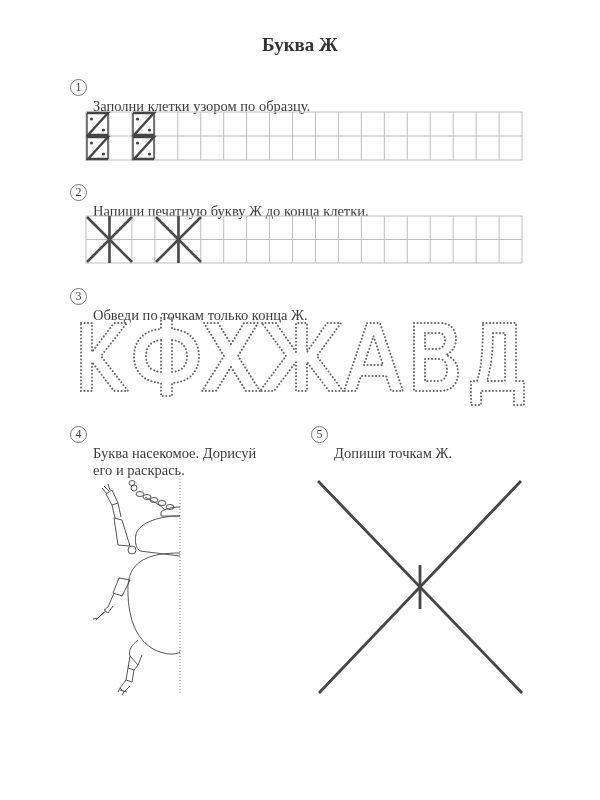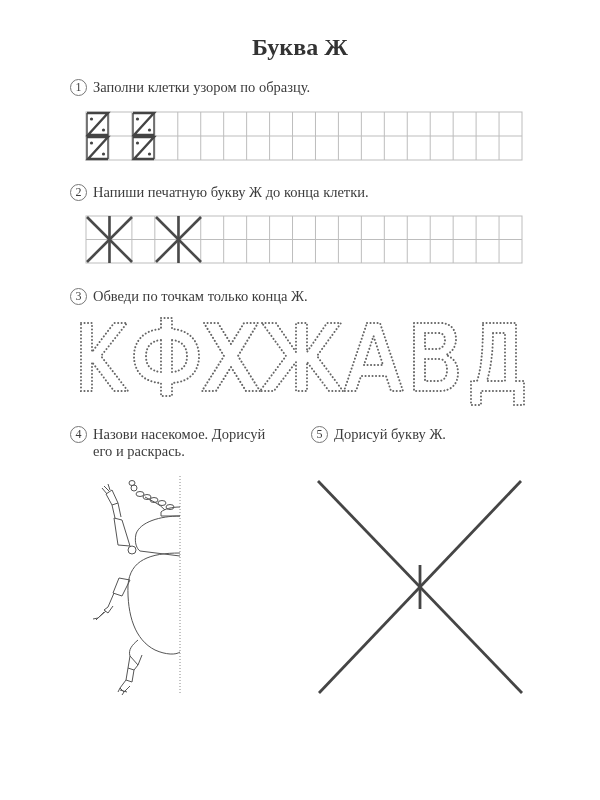--- a/index.html
+++ b/index.html
@@ -2,32 +2,32 @@
 <html><head>
 <meta charset="utf-8">
 <style>
   html, body { margin: 0; padding: 0; }
   body {
     width: 600px; height: 800px; background: #ffffff; position: relative; overflow: hidden;
     font-family: "DejaVu Serif", "Liberation Serif", serif; color: #3a3a3a;
   }
   .title {
     position: absolute; top: 34px; left: 0; width: 600px; text-align: center;
-    font-family: "Liberation Serif", serif; font-weight: bold; font-size: 24px; color: #333;
+    font-family: "Liberation Serif", serif; font-weight: bold; font-size: 19px; color: #333;
   }
   .task {
     position: absolute; display: flex; align-items: flex-start;
     font-family: "Liberation Serif", serif; font-size: 14.5px; color: #3c3c3c; line-height: 17px;
   }
   .num {
     width: 15px; height: 15px; border: 1px solid #777; border-radius: 50%;
     display: inline-flex; align-items: center; justify-content: center;
     font-size: 12px; margin-right: 6px; flex: 0 0 auto; margin-top: 0px;
   }
-  .task-text { white-space: pre-line; }
+  .task-text { white-space: pre-line; margin-top: 19px; }
   svg { position: absolute; }
 </style>
 </head>
 <body>
 
 <div class="title">Буква Ж</div>
 
 <div class="task" style="top:79px; left:70px;">
   <span class="num">1</span>
   <span class="task-text">Заполни клетки узором по образцу.</span>
@@ -167,27 +167,27 @@
   </g>
 
   <g>
     <path class="dot" d="M483,323 L516,323 L516,381 L524,381 L524,405 L514,405 L514,391 L481,391 L481,405 L471,405 L471,381 L477,381 C481,370 483,350 483,323 Z"></path>
     <path class="dot" d="M493,333 L505,333 L505,381 L487,381 C491,368 493,350 493,333 Z"></path>
   </g>
 </svg>
 
 <div class="task" style="top:426px; left:70px;">
   <span class="num">4</span>
-  <span class="task-text">Назови  насекомое.  Дорисуй
+  <span class="task-text">Буква  насекомое.  Дорисуй
 его и раскрась.</span>
 </div>
 
 <div class="task" style="top:426px; left:311px;">
   <span class="num">5</span>
-  <span class="task-text">Дорисуй букву Ж.</span>
+  <span class="task-text">Допиши точкам Ж.</span>
 </div>
 
 <svg style="left:0; top:0;" width="600" height="800" viewBox="0 0 600 800">
   <g fill="none" stroke="#555" stroke-width="1">
 
     <line x1="180" y1="476" x2="180" y2="693" stroke="#888" stroke-dasharray="1 2"></line>
 
     <path d="M180,507 C172,507 164,509 161,512 L161,516 L180,516"></path>
 
     <path d="M180,516 C160,516 140,522 136,534 C134,543 137,549 140,551 L180,556"></path>

